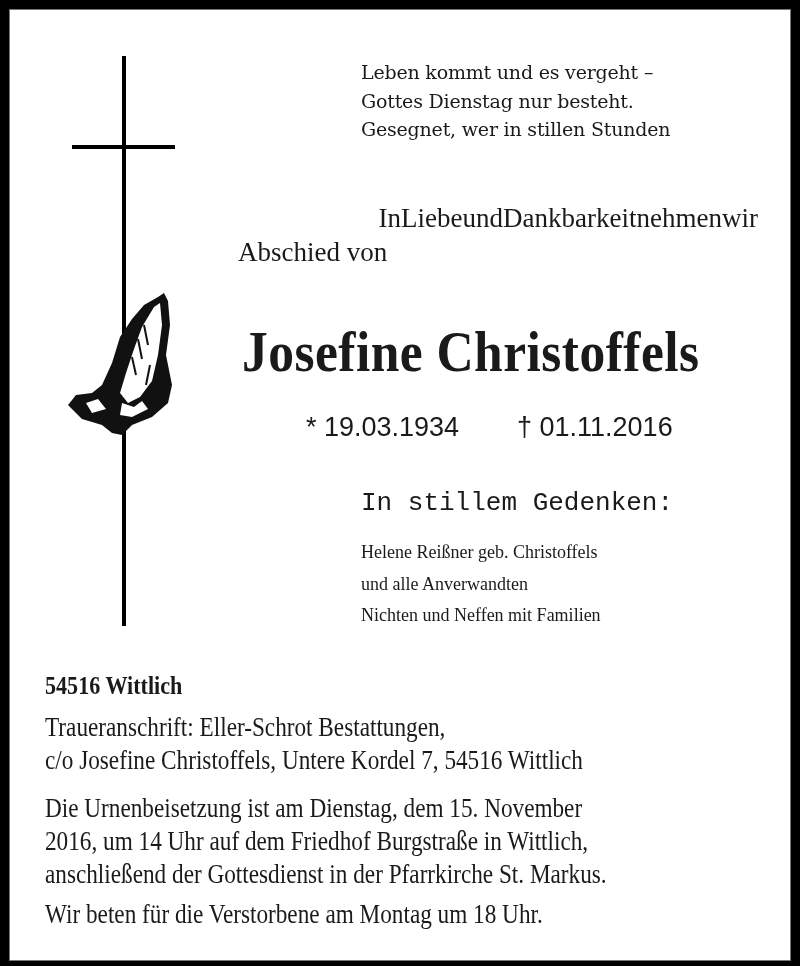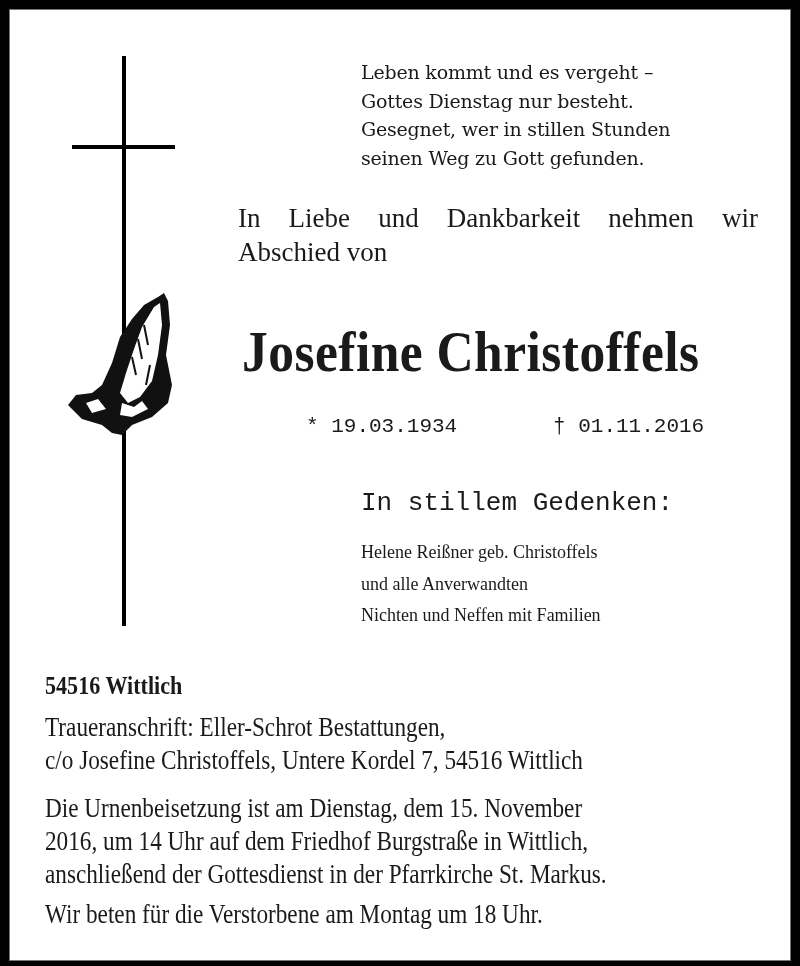--- a/index.html
+++ b/index.html
@@ -29,39 +29,39 @@
     letter-spacing: -0.2px;
   }
   .verse div { white-space: nowrap; }
   .intro {
     left: 228px; top: 191px; width: 520px;
     font-family: "Liberation Serif", serif;
     font-size: 27px; line-height: 34px;
     text-align: justify;
     text-align-last: left;
   }
-  .intro .l1 { display: flex; justify-content: space-between; }
+  .intro .l1 { display: flex; justify-content: flex-end; }
   .name {
     left: 232px; top: 310px;
     font-family: "Liberation Serif", serif;
     font-weight: bold;
     font-size: 56px; line-height: 64px;
     transform: scaleX(0.92);
     transform-origin: left center;
     letter-spacing: 0.5px;
     white-space: nowrap;
   }
   .dates {
     top: 400px;
-    font-family: Liberation Mono, monospace;
-    font-size: 21px; line-height: 34px;
+    font-family: Liberation Sans, sans-serif;
+    font-size: 27px; line-height: 34px;
     white-space: nowrap;
   }
   .birth { left: 296px; }
-  .death { left: 543px; }
+  .death { left: 507px; }
   .mourn {
     left: 351px; top: 477px;
     font-family: Liberation Mono, monospace;
     font-size: 26px; line-height: 32px;
     white-space: nowrap;
   }
   .mourners {
     left: 351px; top: 527px;
     font-family: "Liberation Serif", serif;
     font-size: 18px; line-height: 31.5px;
@@ -98,21 +98,20 @@
     <path d="M92 22 L98 18 L100 40 L96 70 L90 96 L78 112 L66 118 L58 108 L64 88 L72 64 L80 42 Z" fill="#fff"></path>
     <path d="M60 118 L72 122 L80 116 L86 124 L70 132 L58 130 Z" fill="#fff"></path>
     <path d="M24 118 L36 114 L44 124 L30 128 Z" fill="#fff"></path>
     <path d="M82 40 L86 60 M76 54 L80 74 M70 72 L74 90 M88 80 L84 100" stroke="#111" stroke-width="2" fill="none"></path>
   </svg>
 
   <div class="abs verse">
     <div>Leben kommt und es vergeht –</div>
     <div>Gottes Dienstag nur besteht.</div>
     <div>Gesegnet, wer in stillen Stunden</div>
-    <div>seinen Weg zu Gott gefunden.</div>
   </div>
 
   <div class="abs intro">
     <div class="l1">
       <span>In</span>
       <span>Liebe</span>
       <span>und</span>
       <span>Dankbarkeit</span>
       <span>nehmen</span>
       <span>wir</span>

